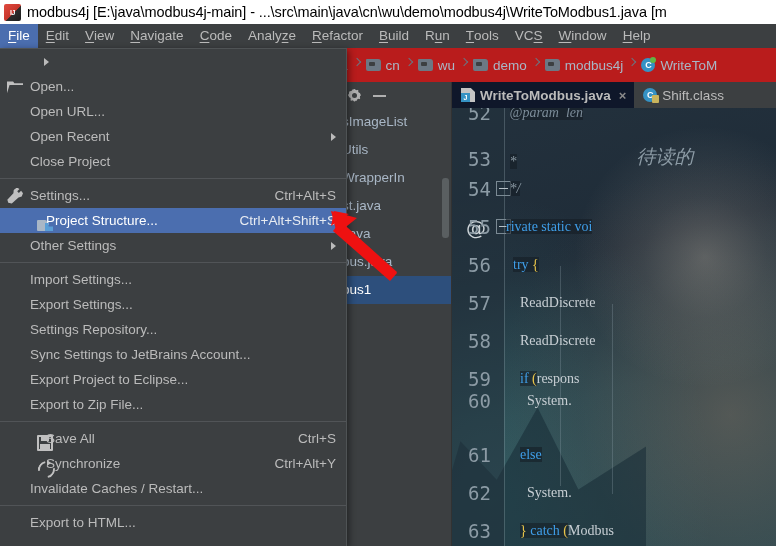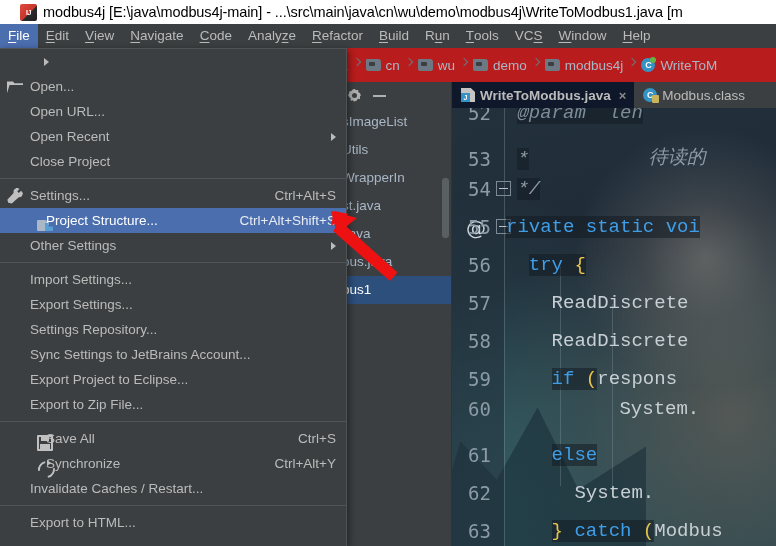--- a/index.html
+++ b/index.html
@@ -13,21 +13,21 @@
     position: relative;
     width: 776px; height: 546px;
     overflow: hidden;
   }
 
   
   #titlebar {
     position: absolute; left: 0; top: 0; width: 776px; height: 24px;
     background: #ffffff;
     display: flex; align-items: center;
-    padding-left: 20px;
+    padding-left: 4px;
     white-space: nowrap;
   }
   #titlebar .app-icon {
     width: 17px; height: 17px; flex: 0 0 17px;
     margin-right: 6px;
     position: relative;
     background: linear-gradient(135deg,#e04a3f 0%,#c6352b 55%,#2c2c2c 56%,#1d1d1d 100%);
     border-radius: 2px;
   }
   #titlebar .app-icon::after {
@@ -277,22 +277,22 @@
     position: absolute; left: 0; width: 324px; height: 38px;
     display: flex; align-items: center;
   }
   .lnum {
     width: 44px; flex: 0 0 44px; text-align: right;
     font-family: "DejaVu Sans Mono", monospace;
     font-size: 19px; color: #8c9ba5;
     padding-right: 5px;
   }
   .ctext {
-    font-family: Liberation Mono, monospace;
-    font-size: 19px;
+    font-family: Liberation Serif, serif;
+    font-size: 14px;
     white-space: pre;
     padding-left: 10px;
     color: #c8cfd4;
   }
   .kw { color: #3f9ee8; }
   .cmt { color: #8c9ba5; font-style: italic; }
   .cmt-cn { color: #8c9ba5; font-style: italic; }
   .par { color: #e8c44a; }
   .hl { background: rgba(20,28,34,0.55); }
   .codedoc { color: #7c8c99; font-style: italic; }
@@ -489,21 +489,21 @@
     </div>
 
     <div id="tabstrip">
         <div class="etab selected">
           <span class="ic-javafile"></span>
           <span>WriteToModbus.java</span>
           <span class="tabclose">×</span>
         </div>
         <div class="etab">
           <span class="ic-classfile"></span>
-          <span>Modbus.class</span>
+          <span>Shift.class</span>
         </div>
       </div>
 
     <div id="projtree">
       <div class="scrollthumb"></div>
     <div class="tree-row">sImageList</div>
         <div class="tree-row">Utils</div>
         <div class="tree-row">WrapperIn</div>
         <div class="tree-row">st.java</div>
         <div class="tree-row">.java</div>
@@ -546,21 +546,21 @@
           <span class="ctext">    <span>ReadDiscrete</span></span>
         </div>
         <div class="codeline" style="top: 214px;">
           <span class="lnum">58</span>
           <span class="ctext">    <span>ReadDiscrete</span></span>
         </div>
         <div class="codeline" style="top: 252px;">
           <span class="lnum">59</span>
           <span class="ctext">    <span class="kw hl">if </span><span class="par hl">(</span><span>respons</span></span>
         </div>
-        <div class="codeline" style="top: 282px; gap: 45px;">
+        <div class="codeline" style="top: 274px;">
           <span class="lnum">60</span>
           <span class="ctext">      <span>System.</span></span>
         </div>
         <div class="codeline" style="top: 328px;">
           <span class="lnum">61</span>
           <span class="ctext">    <span class="kw hl">else</span></span>
         </div>
         <div class="codeline" style="top: 366px;">
           <span class="lnum">62</span>
           <span class="ctext">      <span>System.</span></span>

